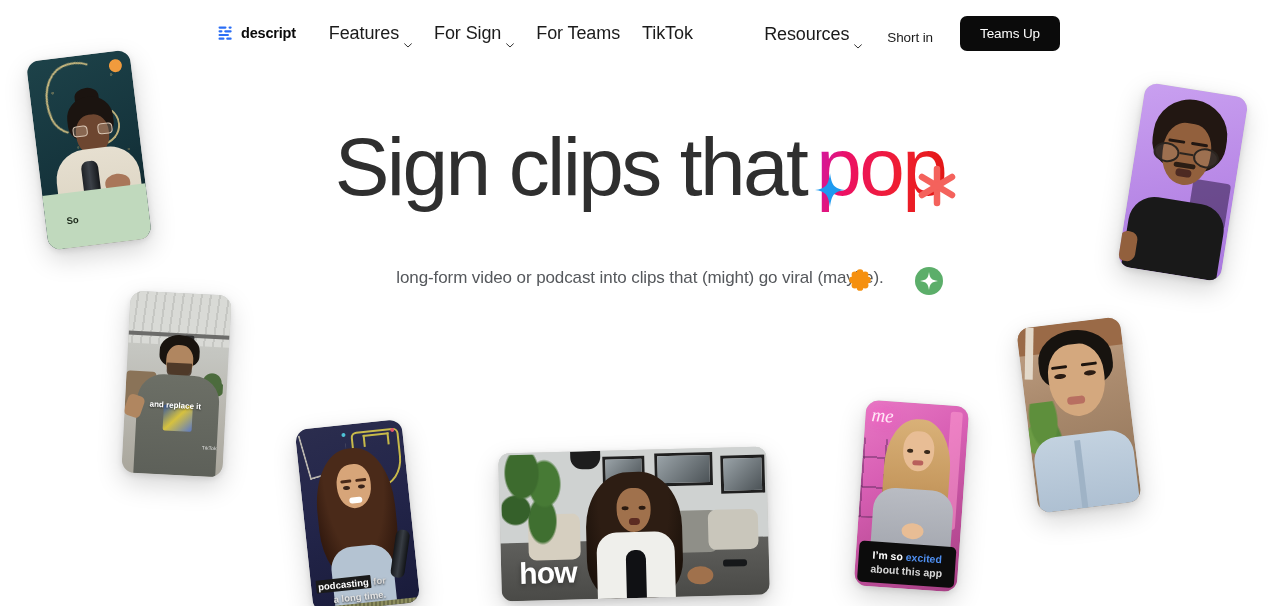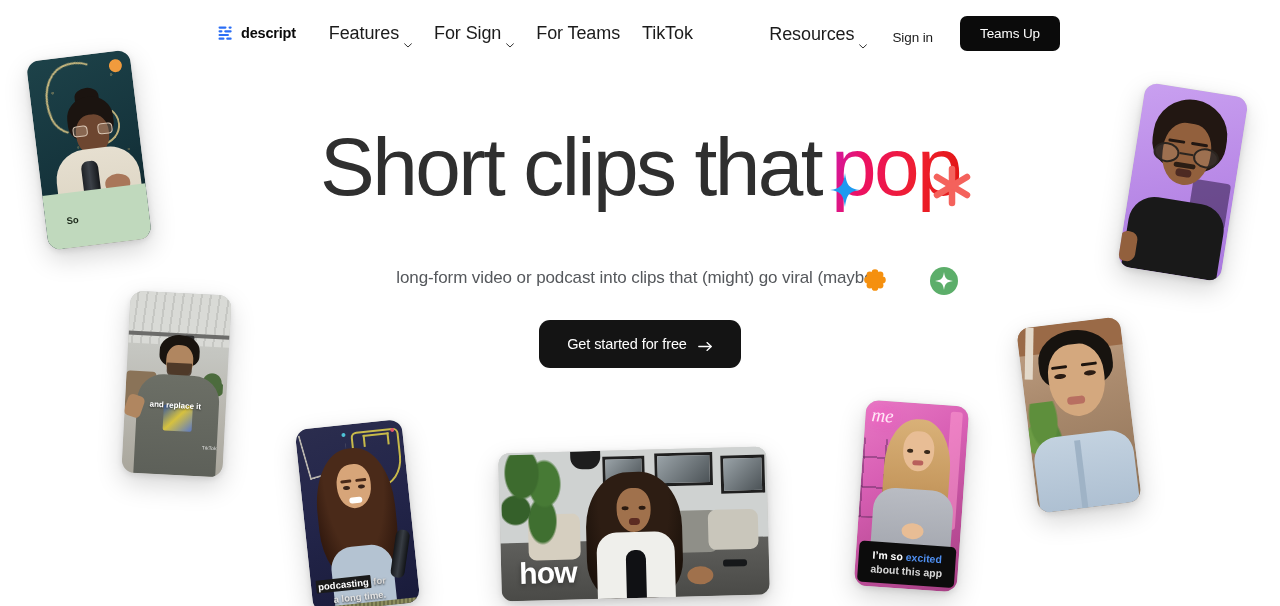--- a/index.html
+++ b/index.html
@@ -549,29 +549,29 @@
 
     <div class="nav-right">
       <div class="nav-link">
         <span>Resources</span>
         <span class="chev">
           <svg viewBox="0 0 8 5" width="8" height="5" aria-hidden="true">
               <path d="M0.6 0.8 L4 4 L7.4 0.8" fill="none" stroke="#1b1b1b" stroke-width="0.9" stroke-linecap="round"></path>
             </svg>
         </span>
       </div>
-      <div class="signin">Sign in</div>
+      <div class="signin">Short in</div>
       <button class="signup-btn">Teams Up</button>
     </div>
   </nav>
 
   <div class="hero">
 
     <h1 class="headline">
-      <span>Short clips that</span><span class="pop">pop</span>
+      <span>Sign clips that</span><span class="pop">pop</span>
 
       <span class="deco deco-star-blue">
         <svg viewBox="0 0 30 34" width="30" height="34" aria-hidden="true">
           <path d="M15 0 C16.6 12.5 19.5 15.6 30 17 C19.5 18.4 16.6 21.5 15 34 C13.4 21.5 10.5 18.4 0 17 C10.5 15.6 13.4 12.5 15 0 Z" fill="#1e9af0"></path>
         </svg>
       </span>
 
       <span class="deco deco-asterisk">
         <svg viewBox="0 0 40 42" width="40" height="42" aria-hidden="true">
           <g stroke="#f4625c" stroke-width="6.5" stroke-linecap="round">
@@ -604,31 +604,20 @@
           <path d="M14 5 C15 11.6 16.4 13 23 14 C16.4 15 15 16.4 14 23 C13 16.4 11.6 15 5 14 C11.6 13 13 11.6 14 5 Z" fill="#ffffff"></path>
         </svg>
       </span>
     </h1>
 
     <p class="subhead">
       <br>
       <span>long-form video or podcast into clips that (might) go viral (maybe).</span>
     </p>
 
-    <div class="cta-wrap">
-      <button class="cta">
-        <span>Get started for free</span>
-        <span class="cta-arrow">
-          <svg viewBox="0 0 15 11" width="15" height="11" aria-hidden="true">
-            <line x1="0.8" y1="5.5" x2="13" y2="5.5" stroke="#ffffff" stroke-width="1.3" stroke-linecap="round"></line>
-            <path d="M9 1.6 L13.2 5.5 L9 9.4" fill="none" stroke="#ffffff" stroke-width="1.3" stroke-linecap="round" stroke-linejoin="round"></path>
-          </svg>
-        </span>
-      </button>
-    </div>
   </div>
 
   <div class="card" id="card-mic">
     <div class="photo">
       <div class="bg ph"></div>
       <div class="neon ph"></div>
       <div class="neon2 ph"></div>
       <div class="person ph">
         <div class="bun ph"></div>
         <div class="hair ph"></div>

